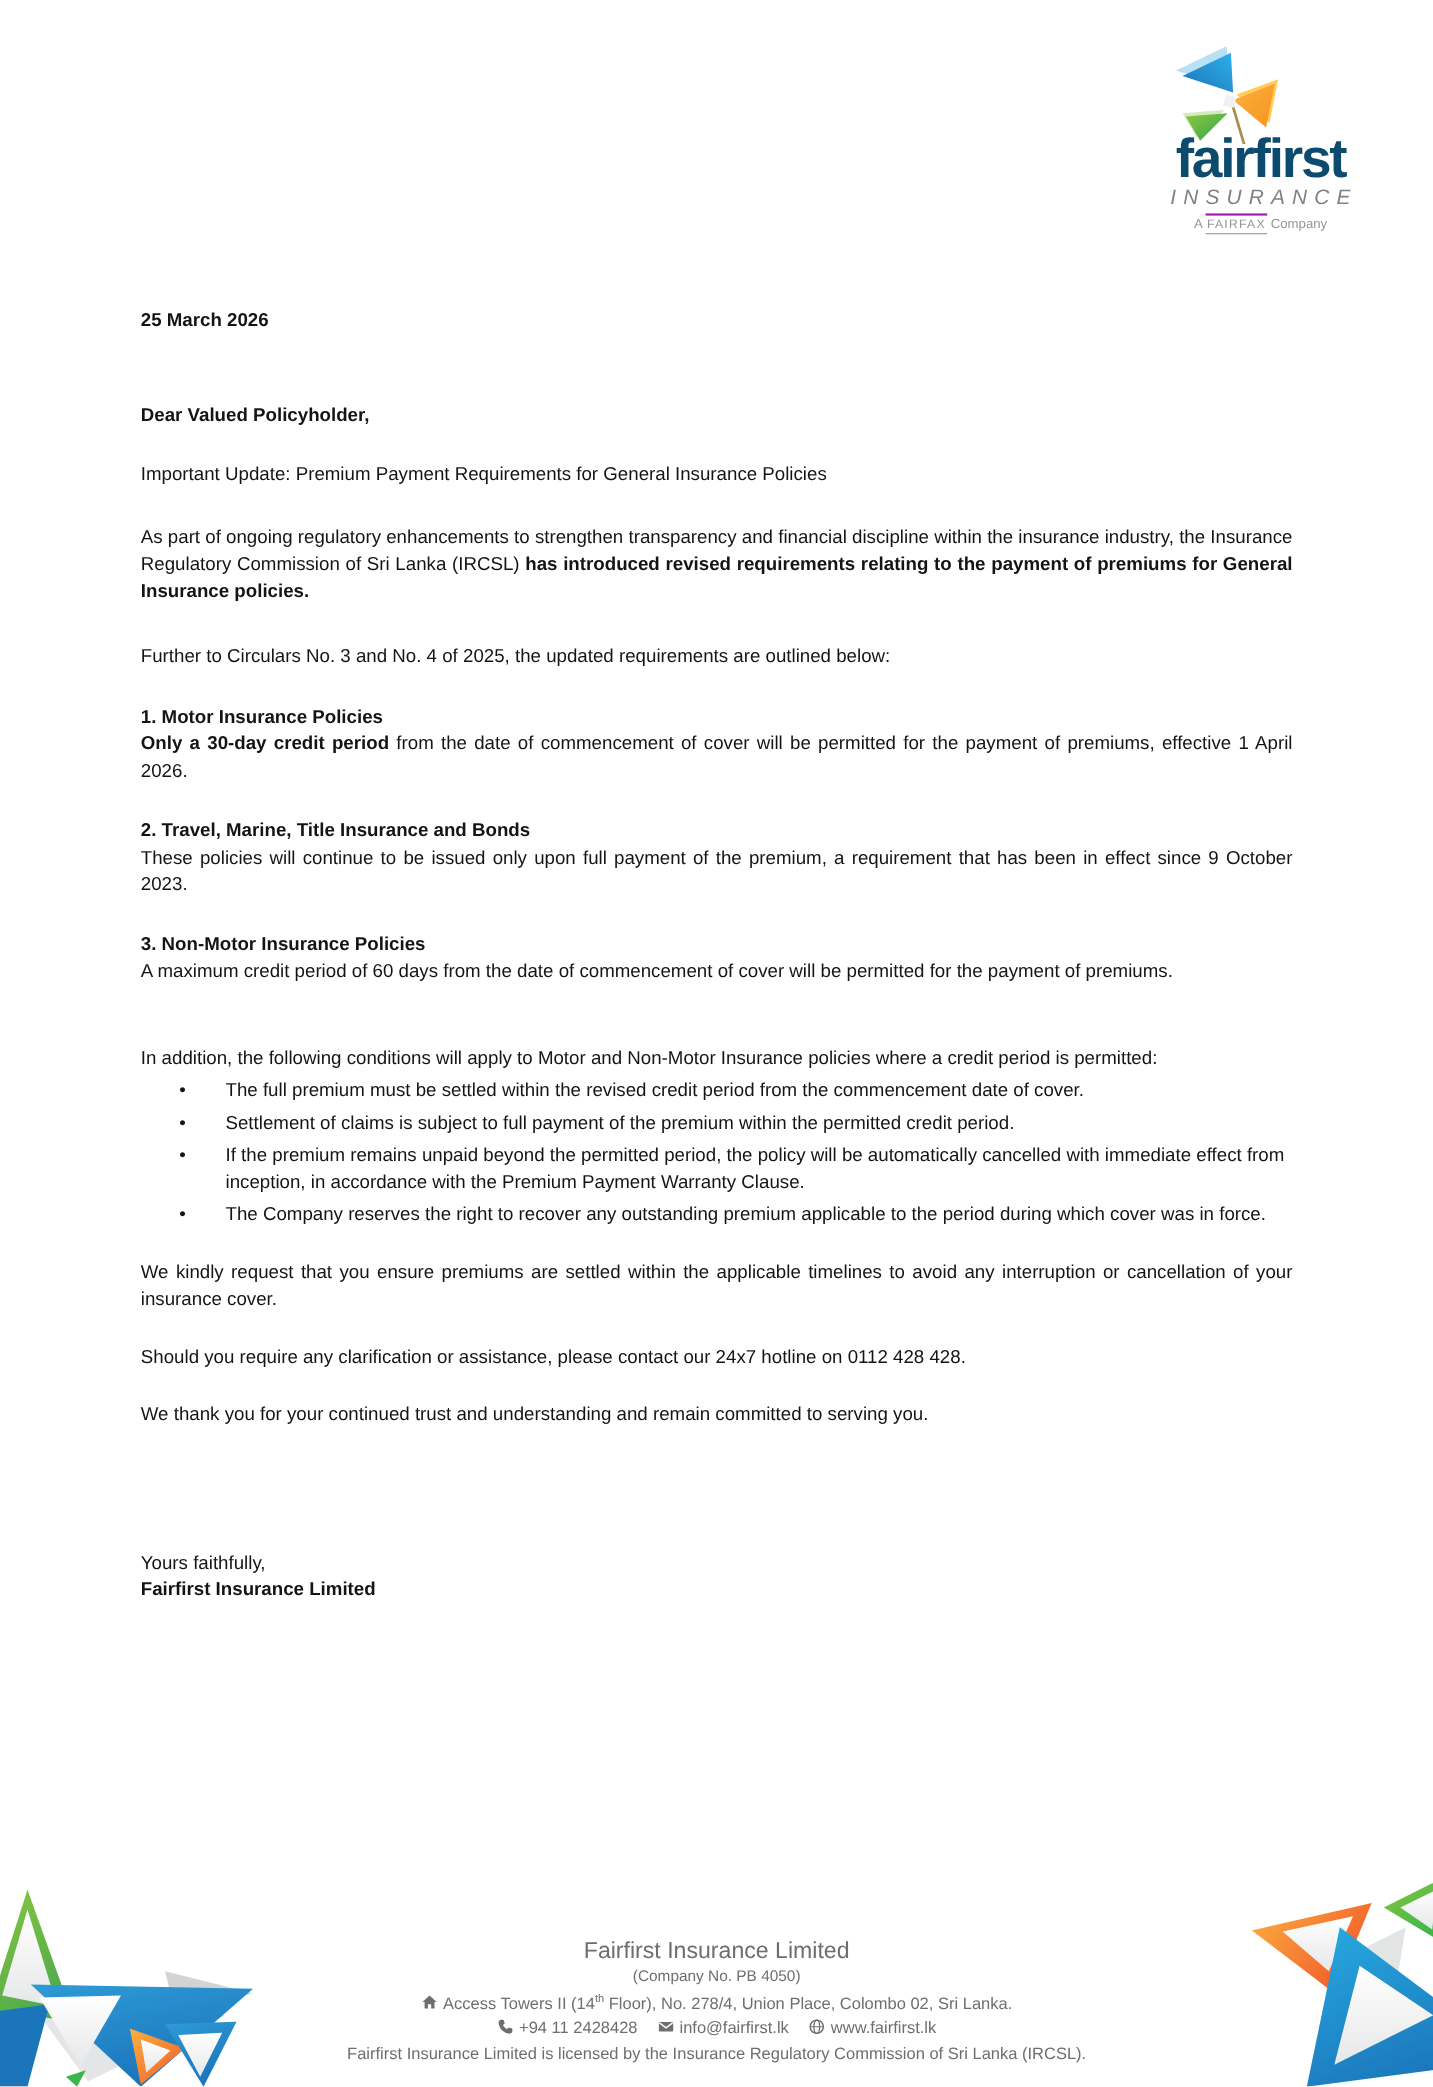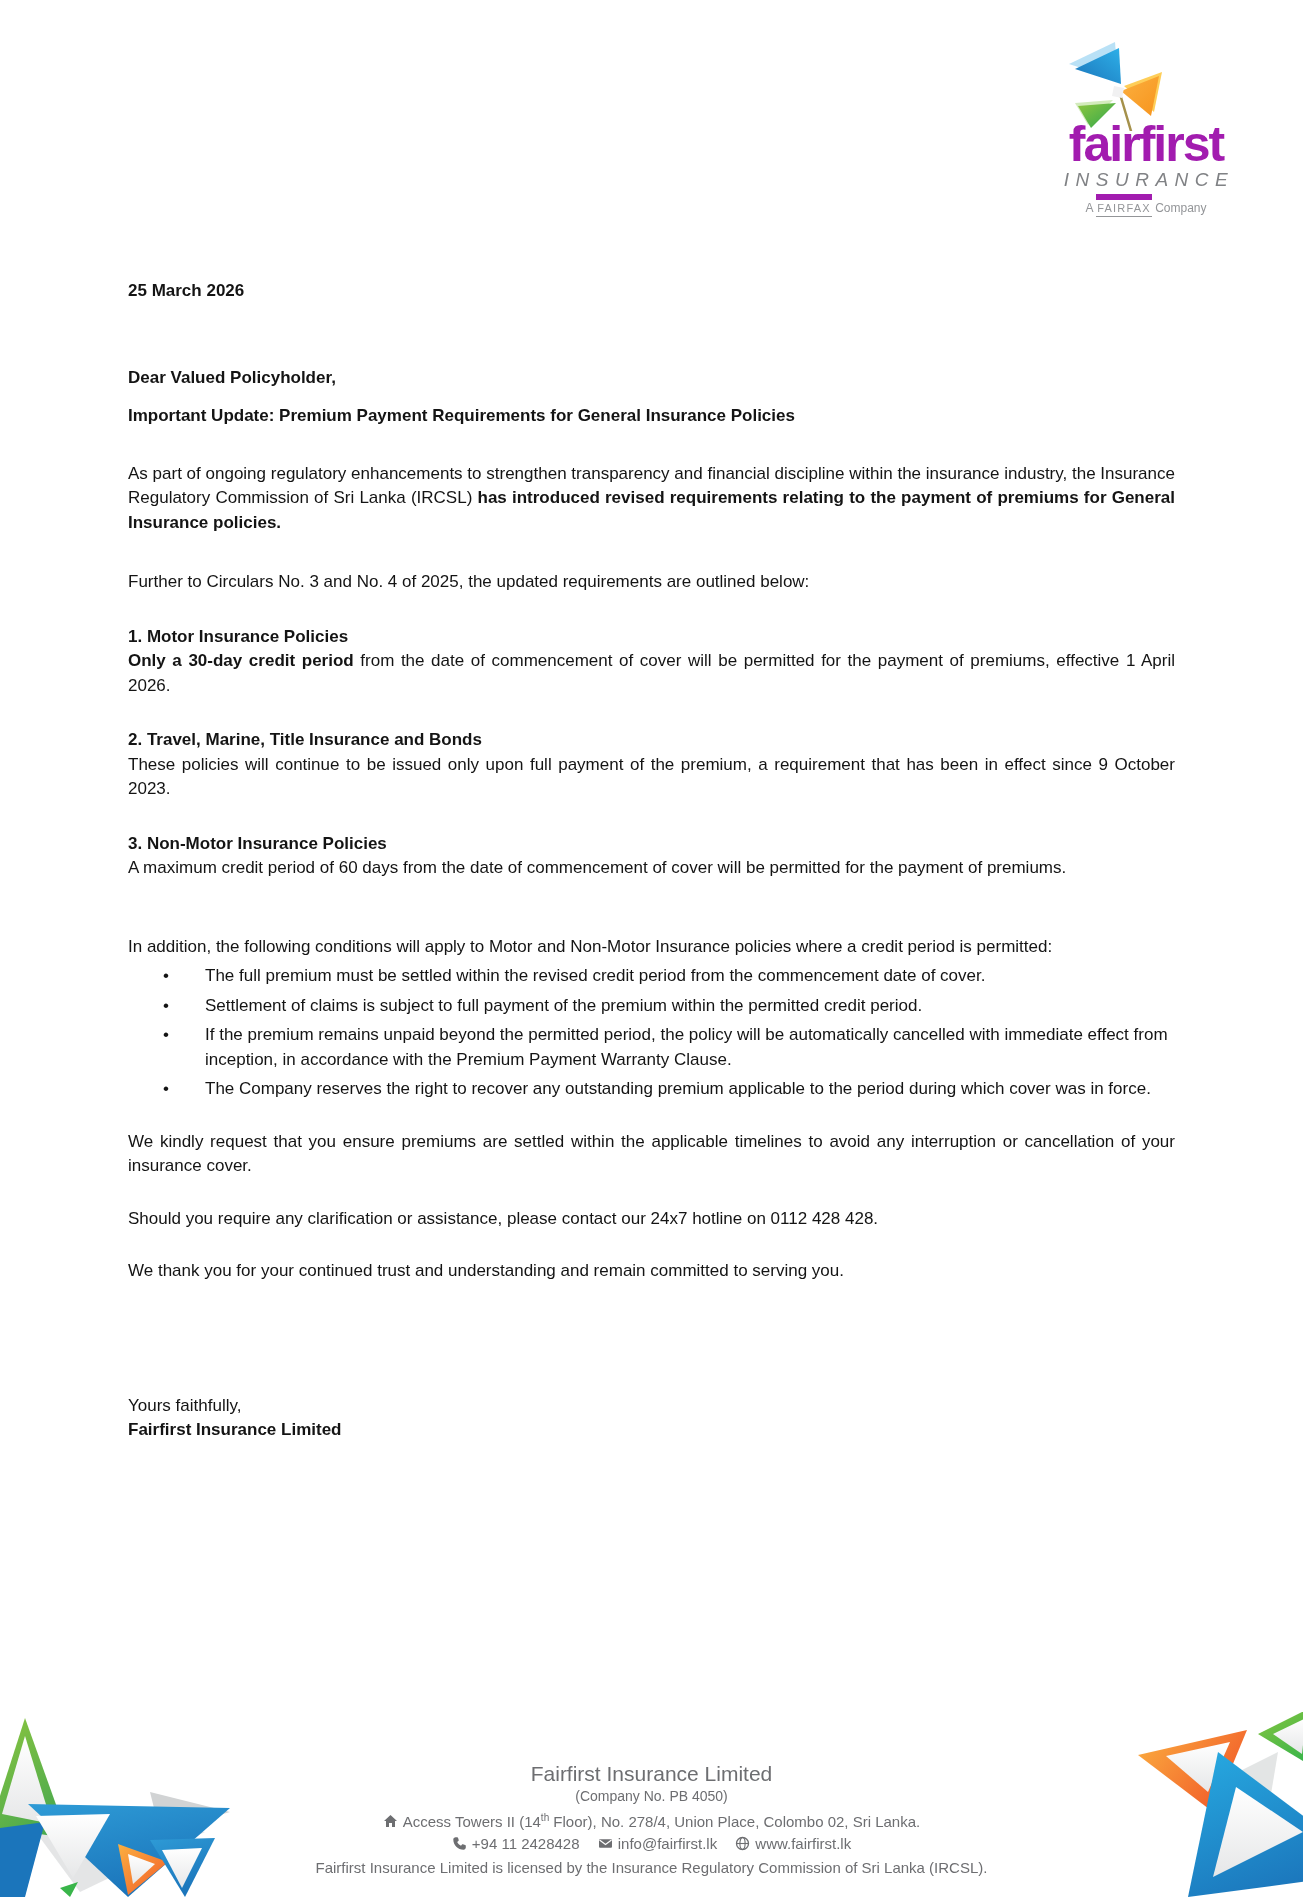--- a/index.html
+++ b/index.html
@@ -9,38 +9,38 @@
     background:#ffffff;
     overflow:hidden;
     font-family:"Liberation Sans", sans-serif;
     color:#141414;
   }
   
   .logo{position:absolute;top:36px;right:58px;width:198px;}
   .logo svg.pinwheel{display:block;margin-left:14px;}
   .brand{
     font-size:50px;line-height:46px;font-weight:bold;letter-spacing:-2px;
-    color:#a21caf;text-align:center;margin-top:-10px;
+    color:#0c4a6e;text-align:center;margin-top:-10px;
   }
   .brand-sub{
     font-size:19px;line-height:22px;color:#808285;
     letter-spacing:6.5px;text-align:center;margin-top:2px;margin-right:-6px;font-style:italic;
   }
   .tagline{
     font-size:12px;line-height:16px;color:#939598;text-align:center;margin-top:3px;
   }
   .tagline .fx{
-    display:inline-block;border-top:6px solid #a21caf;border-bottom:1px solid #939598;
+    display:inline-block;border-top:2px solid #a21caf;border-bottom:1px solid #939598;
     padding:0 1px;letter-spacing:1.2px;font-size:11px;
   }
   
   .content{position:absolute;left:128px;width:1047px;top:0;font-size:17px;line-height:24.5px;}
   .date{margin-top:279px;font-weight:bold;}
   .salutation{margin-top:62px;font-weight:bold;}
-  .subject{margin-top:14px;font-weight:bold;}
+  .subject{margin-top:29px;font-weight:normal;}
   .p-intro{margin-top:33px;text-align:justify;}
   .p-further{margin-top:35px;}
   .section{margin-top:30px;}
   .section-heading{font-weight:bold;}
   .section-body{text-align:justify;}
   .p-conditions{margin-top:54px;}
   ul.cond-list{margin:5px 0 0 0;padding:0;list-style:none;}
   ul.cond-list li{position:relative;margin-left:77px;margin-bottom:5px;padding:0;}
   ul.cond-list li::before{content:"\2022";position:absolute;left:-42px;top:0;font-size:17px;}
   .p-request{margin-top:28px;text-align:justify;}

